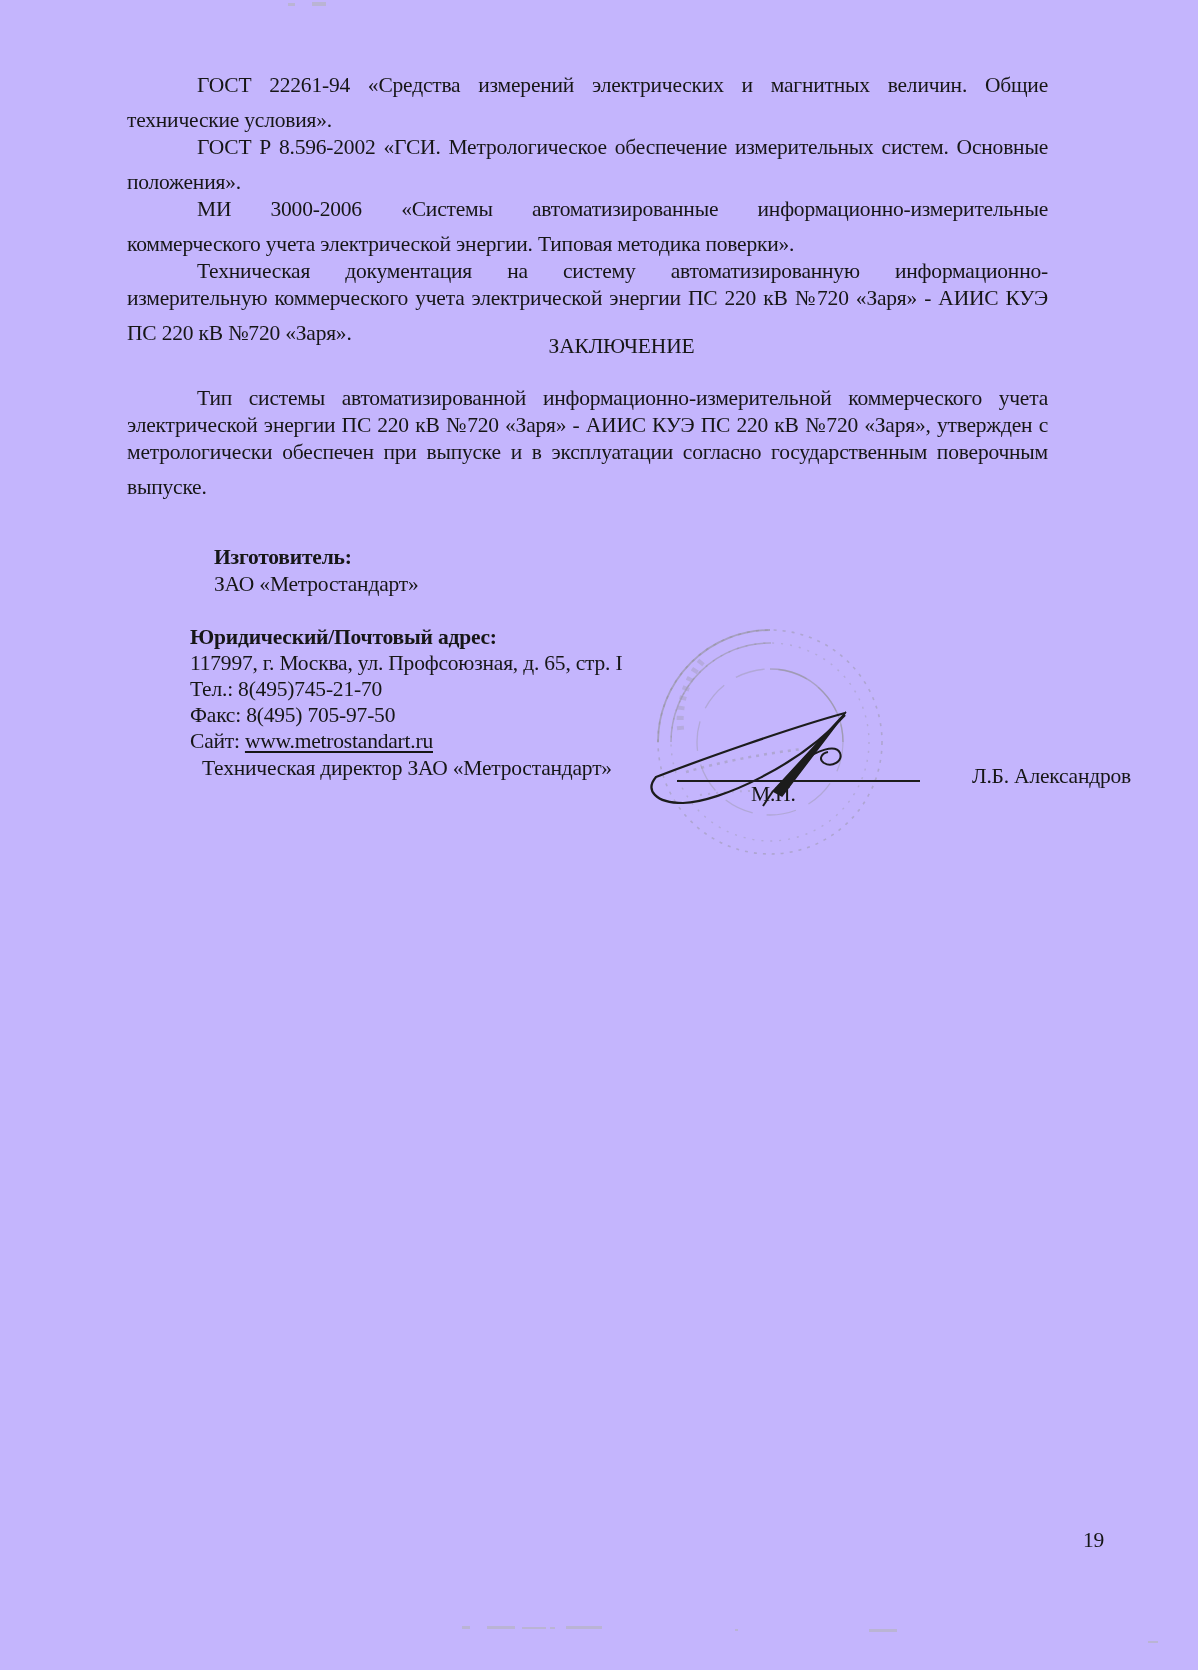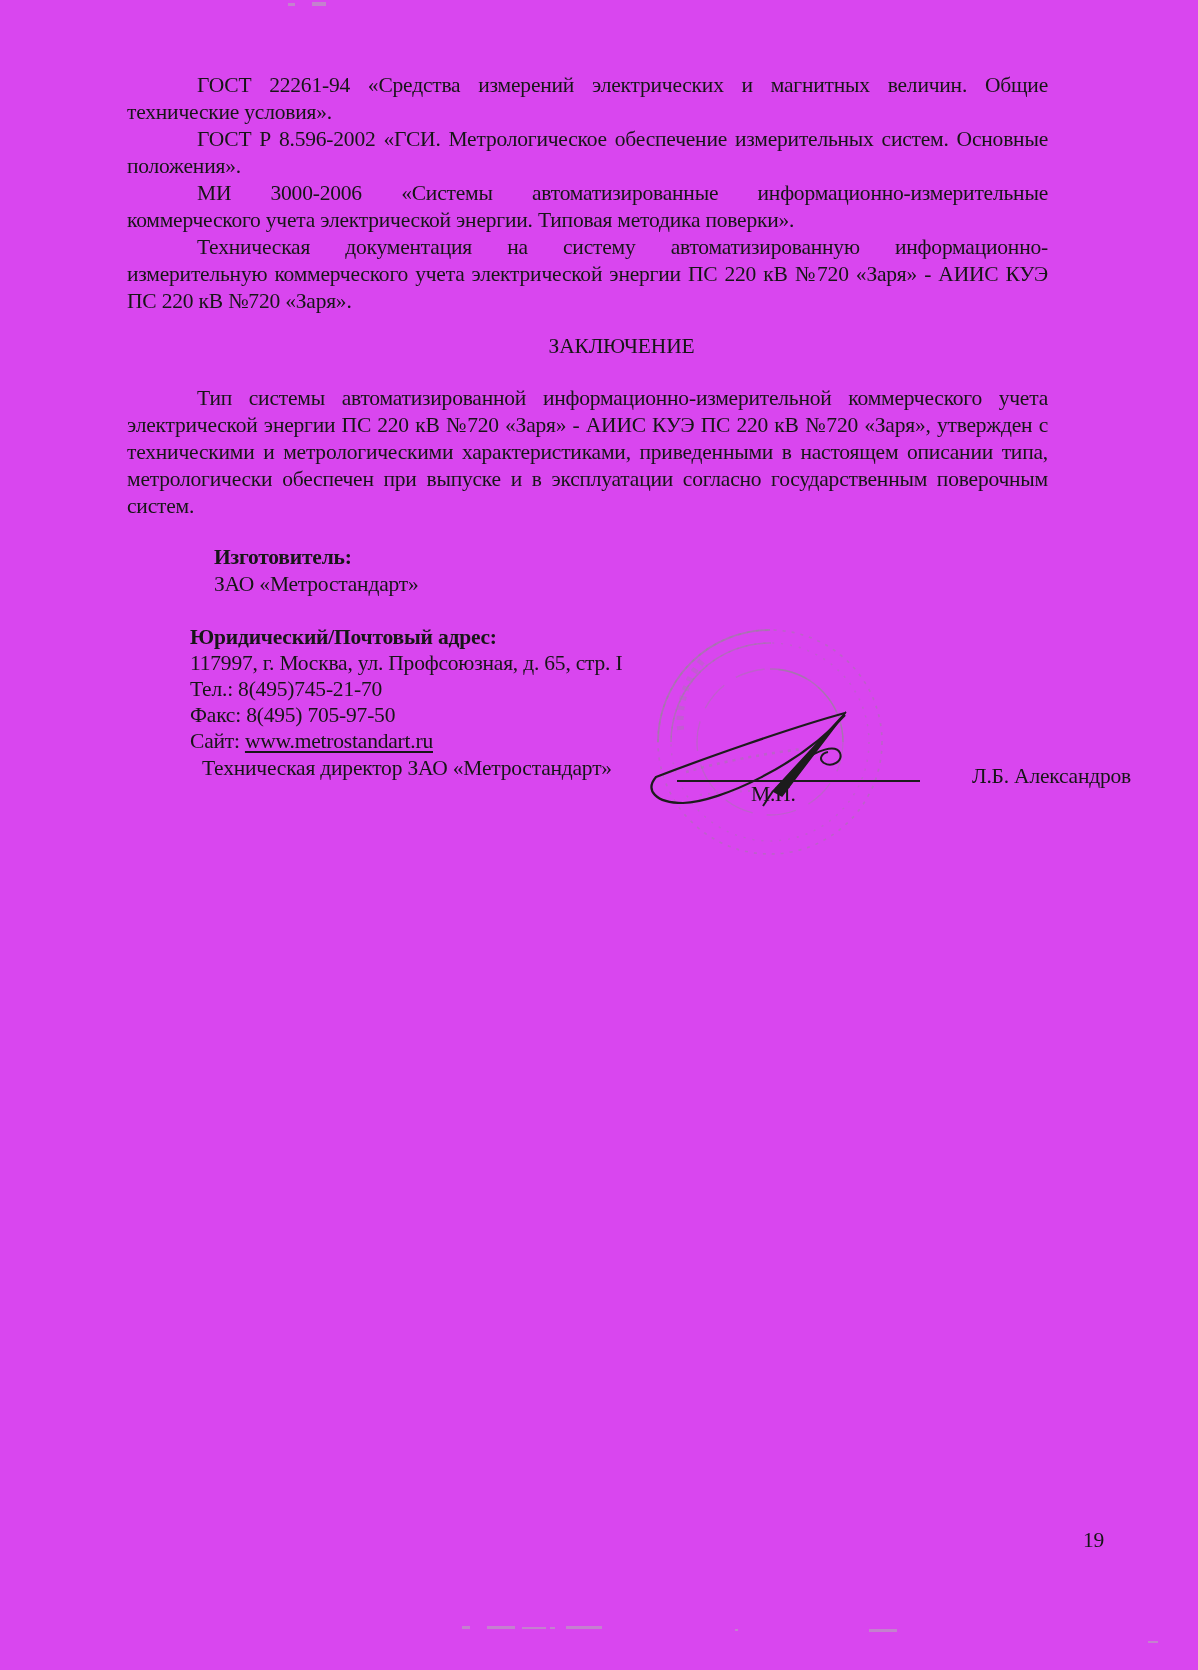--- a/index.html
+++ b/index.html
@@ -1,34 +1,34 @@
 <!DOCTYPE html>
 <html><head>
 <meta charset="utf-8">
 <style>
   html, body { margin: 0; padding: 0; background: #e8e8e8; }
   .page {
     position: relative;
     width: 1198px;
     height: 1670px;
     margin: 0 auto;
-    background: #d946ef;
+    background: #c4b5fd;
     font-family: "Liberation Serif", "DejaVu Serif", serif;
     color: #161616;
     overflow: hidden;
   }
   .block {
     position: absolute;
     font-size: 21.5px;
     line-height: 27px;
     letter-spacing: -0.2px;
   }
   .col { left: 127px; width: 921px; }
   .line { text-align: justify; text-align-last: justify; -moz-text-align-last: justify; }
-  .line.left { text-align: left; text-align-last: left; -moz-text-align-last: left; }
+  .line.left { text-align: left; text-align-last: left; margin-top: 8px; -moz-text-align-last: left; }
   .line.indent { text-indent: 70px; }
   .heading-block { text-align: left; text-align-last: center; -moz-text-align-last: center; }
   .b { font-weight: bold; }
   .addr { line-height: 26px; }
   .nowrap { white-space: nowrap; }
   .url { text-decoration: underline; text-underline-offset: 3px; }
   .overlay { position: absolute; left: 0; top: 0; }
   .artifact { position: absolute; background: #b3b3b3; opacity: 0.55; }
 </style>
 </head>
@@ -49,23 +49,22 @@
     <div class="line indent">Техническая документация на систему автоматизированную информационно-</div>
     <div class="line">измерительную коммерческого учета электрической энергии ПС 220 кВ №720 «Заря» - АИИС КУЭ</div>
     <div class="line left">ПС 220 кВ №720 «Заря».</div>
   </div>
 
   <div class="block heading-block" style="left:161px;top:333px;width:921px;">ЗАКЛЮЧЕНИЕ</div>
 
   <div class="block col" style="top:385px;">
     <div class="line indent">Тип системы автоматизированной информационно-измерительной коммерческого учета</div>
     <div class="line">электрической энергии ПС 220 кВ №720 «Заря» - АИИС КУЭ ПС 220 кВ №720 «Заря», утвержден с</div>
-    <div class="line">техническими и метрологическими характеристиками, приведенными в настоящем описании типа,</div>
     <div class="line">метрологически обеспечен при выпуске и в эксплуатации согласно государственным поверочным</div>
-    <div class="line left">систем.</div>
+    <div class="line left">выпуске.</div>
   </div>
 
   <div class="block" style="left:190px;top:544px;margin-left:24px;">
     <div class="b nowrap">Изготовитель:</div>
     <div class="nowrap">ЗАО «Метростандарт»</div>
   </div>
 
   <div class="block addr" style="left:190px;top:624px;">
     <div class="b nowrap">Юридический/Почтовый адрес:</div>
     <div class="nowrap">117997, г. Москва, ул. Профсоюзная, д. 65, стр. I</div>

